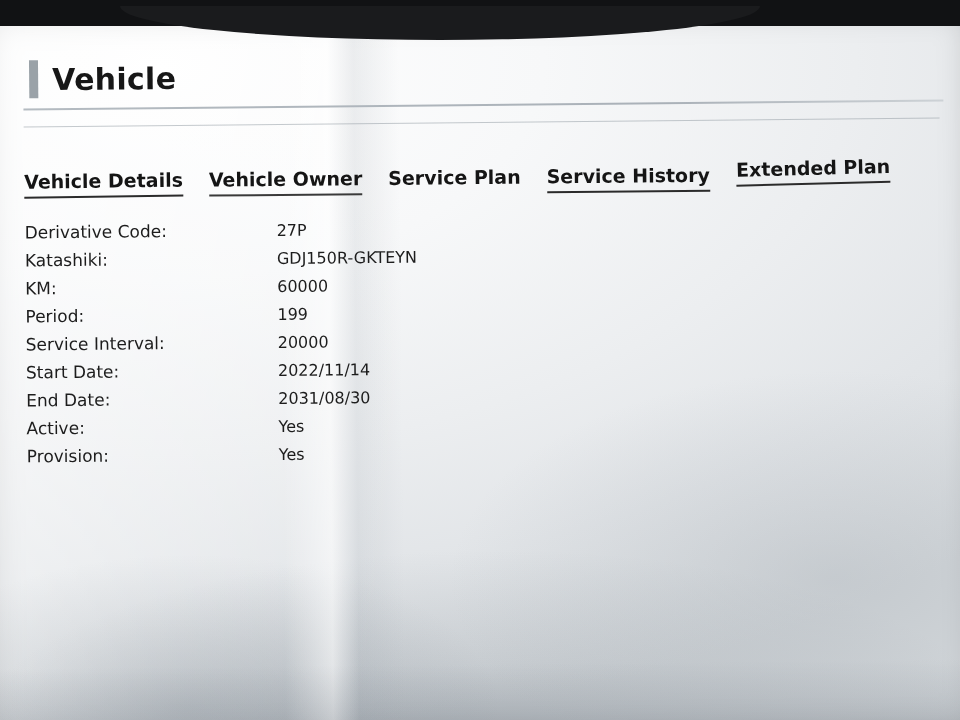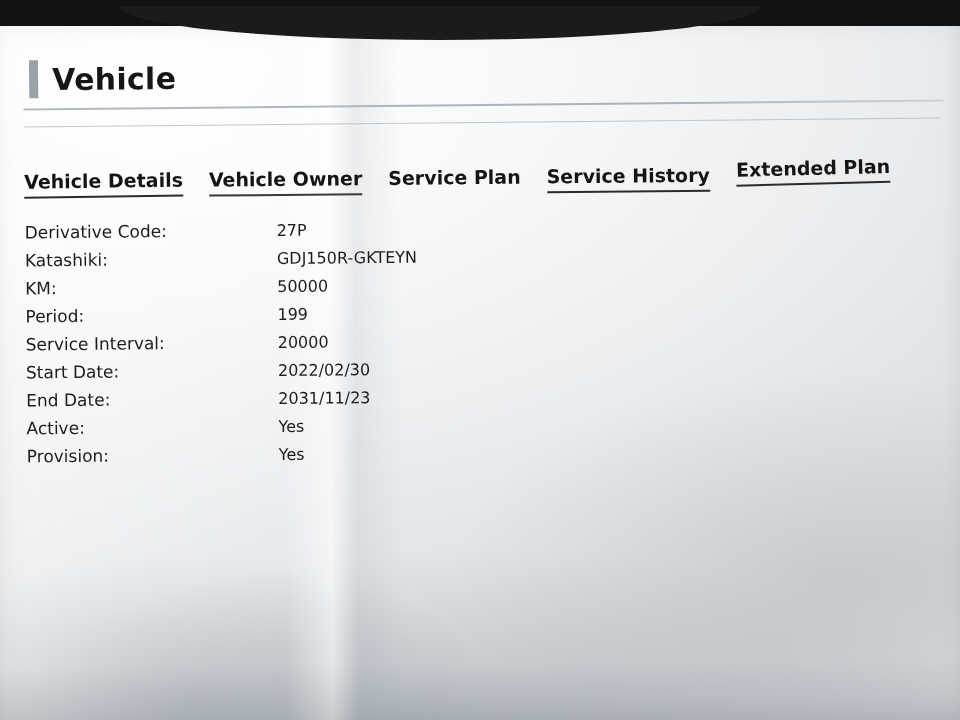--- a/index.html
+++ b/index.html
@@ -201,37 +201,37 @@
         <div class="row">
           <div class="label">Derivative Code:</div>
           <div class="value">27P</div>
         </div>
         <div class="row">
           <div class="label">Katashiki:</div>
           <div class="value">GDJ150R-GKTEYN</div>
         </div>
         <div class="row">
           <div class="label">KM:</div>
-          <div class="value">50000</div>
+          <div class="value">60000</div>
         </div>
         <div class="row">
           <div class="label">Period:</div>
           <div class="value">199</div>
         </div>
         <div class="row">
           <div class="label">Service Interval:</div>
           <div class="value">20000</div>
         </div>
         <div class="row">
           <div class="label">Start Date:</div>
-          <div class="value">2022/02/30</div>
+          <div class="value">2022/11/14</div>
         </div>
         <div class="row">
           <div class="label">End Date:</div>
-          <div class="value">2031/11/23</div>
+          <div class="value">2031/08/30</div>
         </div>
         <div class="row">
           <div class="label">Active:</div>
           <div class="value">Yes</div>
         </div>
         <div class="row">
           <div class="label">Provision:</div>
           <div class="value">Yes</div>
         </div>
       </div>

